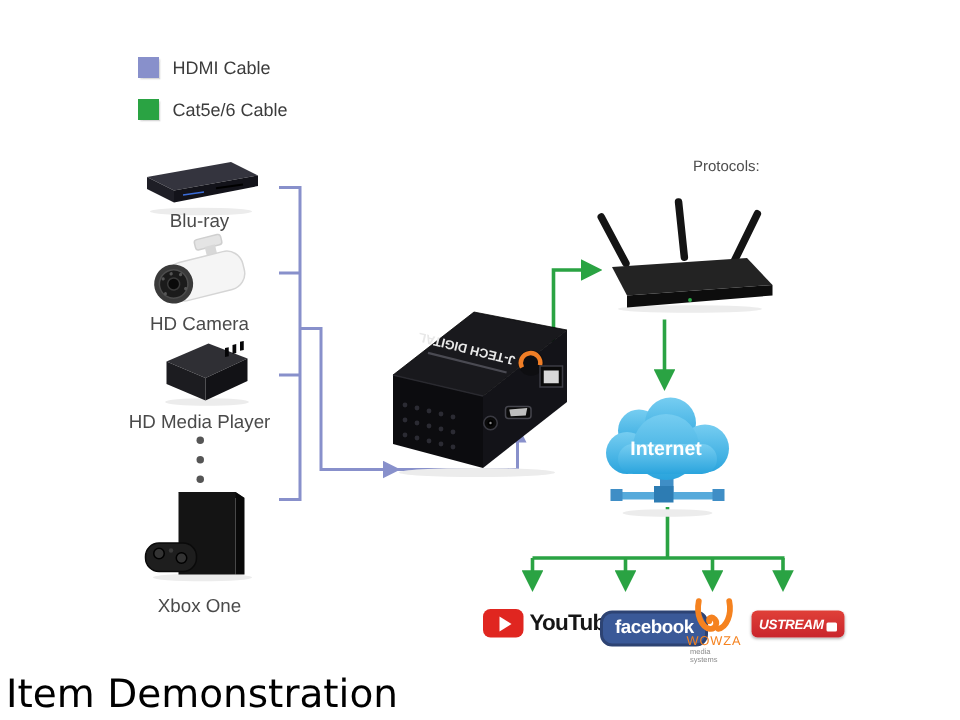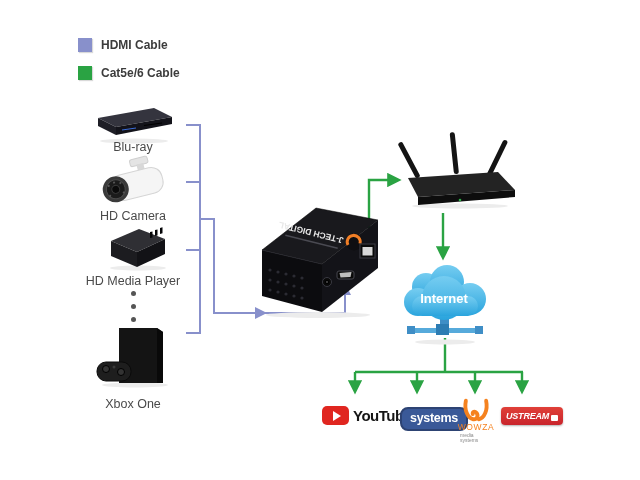--- a/index.html
+++ b/index.html
@@ -6,21 +6,21 @@
   .canvas{
     position:relative;width:640px;height:480px;background:#ffffff;overflow:hidden;
     font-family:"Liberation Sans",sans-serif;
   }
   .abs{position:absolute;}
   
   svg.wires{position:absolute;left:0;top:0;width:640px;height:480px;z-index:1;}
   .wire-hdmi{stroke:var(--hdmi,#8890cb);stroke-width:2;fill:none;}
   .wire-cat{stroke:var(--cat,#2aa343);stroke-width:2.4;fill:none;}
   
-  .legend-row{position:absolute;left:78px;display:flex;align-items:center;z-index:2;font-weight:bold;}
+  .legend-row{position:absolute;left:92px;display:flex;align-items:center;z-index:2;}
   .legend-swatch{width:14px;height:14px;margin-right:9px;box-shadow:1px 1px 1px rgba(0,0,0,.15);}
   .sw-hdmi{background:var(--hdmi,#8890cb);}
   .sw-cat{background:var(--cat,#2aa343);}
   .legend-label{font-size:12px;color:#3c3c3c;}
   
   .dev-label{position:absolute;text-align:center;font-size:12.5px;color:#4a4a4a;z-index:2;}
   .dots{position:absolute;left:131px;top:291px;width:6px;z-index:2;}
   .dots i{display:block;width:5px;height:5px;border-radius:50%;background:#555;margin:0 0 8px 0;}
   
   .protocols{position:absolute;left:462px;top:106px;display:flex;z-index:2;
@@ -185,20 +185,21 @@
     <ellipse cx="62" cy="76" rx="48" ry="2.5" fill="#ececec"></ellipse>
     <rect x="18" y="8" width="5" height="40" rx="2.5" fill="#141414" transform="rotate(-28 20 48)"></rect>
     <rect x="56" y="2" width="5" height="42" rx="2.5" fill="#141414" transform="rotate(-6 58 44)"></rect>
     <rect x="88" y="6" width="5" height="40" rx="2.5" fill="#141414" transform="rotate(26 90 46)"></rect>
     <polygon points="10,48 100,42 117,60 20,67" fill="#232323"></polygon>
     <polygon points="20,67 117,60 117,67 20,75" fill="#0d0d0d"></polygon>
     <circle cx="62" cy="70" r="1.3" fill="#2fae4a"></circle>
   </svg>
 
   <div class="protocols">
+    <div class="p-label">Protocols:</div>
   </div>
 
   <svg class="abs" style="left:398px;top:262px;z-index:2" width="95" height="84">
     <defs>
       <linearGradient id="cloudG" x1="0" y1="0" x2="0" y2="1">
         <stop offset="0" stop-color="#76cdf1" style="stop-color:var(--cloud1,#76cdf1)"></stop>
         <stop offset="1" stop-color="#2aa4dd" style="stop-color:var(--cloud2,#2aa4dd)"></stop>
       </linearGradient>
     </defs>
     <ellipse cx="47" cy="80" rx="30" ry="2.5" fill="#ececec"></ellipse>
@@ -218,30 +219,31 @@
     <text x="46" y="41" text-anchor="middle" class="cloud-text">Internet</text>
   </svg>
 
   <div class="svc" style="left:322px;top:406px;">
     <span class="yt-icon">
         <span class="yt-tri"></span>
       </span>
     <span class="yt-text">YouTube</span>
   </div>
   <div class="svc" style="left:400px;top:407px;">
-    <span class="fb-badge">systems</span>
+    <span class="fb-badge">facebook</span>
   </div>
   <div class="svc wowza" style="left:460px;top:398px;width:32px;">
     <svg width="30" height="24" viewBox="0 0 30 26">
       <path d="M4,3 C2,13 6,22 12,23 C16,23.5 18,19 15.5,16 C13.5,13.8 11,15 11.5,17.5" stroke="var(--wowza,#f5821f)" stroke-width="4.2" fill="none" stroke-linecap="round"></path>
       <path d="M26,3 C28,13 24,22 18,23" stroke="var(--wowza,#f5821f)" stroke-width="4.2" fill="none" stroke-linecap="round"></path>
     </svg>
     <span class="wz-text">WOWZA</span>
     <span class="wz-sub">media systems</span>
   </div>
   <div class="svc" style="left:501px;top:407px;">
     <span class="us-badge">
       <span>USTREAM</span>
       <span class="us-tv"></span>
     </span>
   </div>
 
+  <div class="caption">Item Demonstration</div>
 </div>
 
 </body></html>

